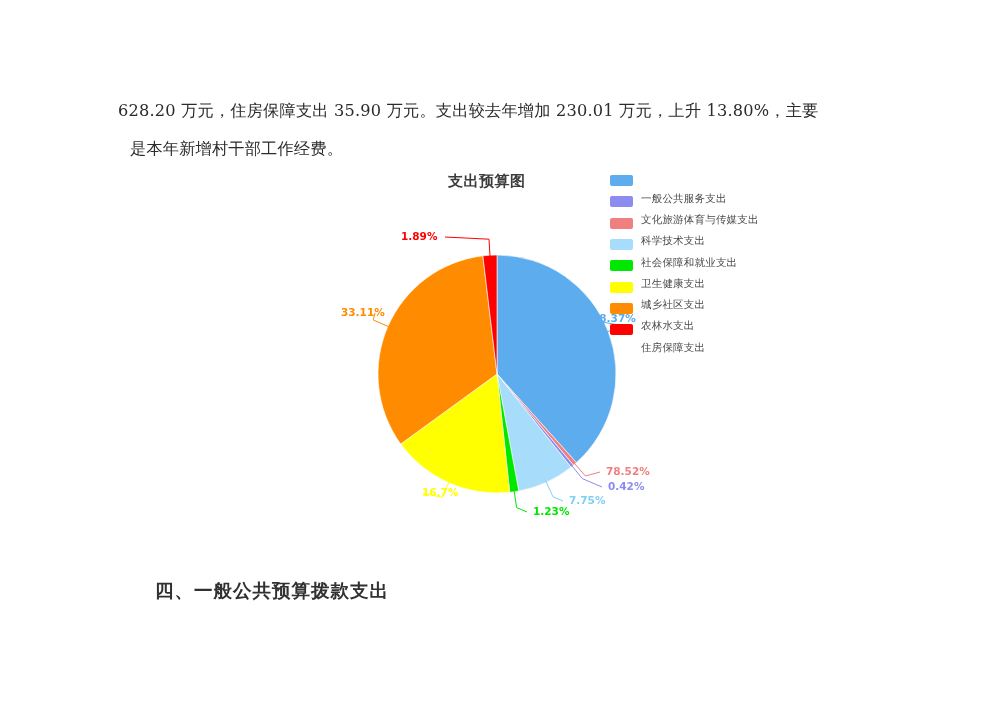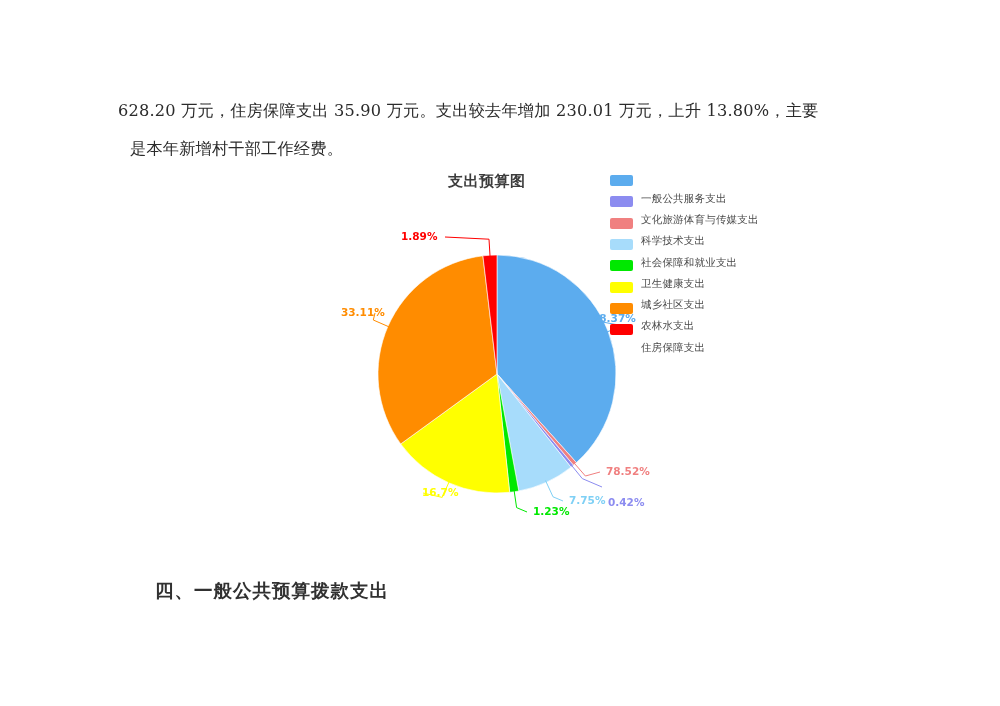--- a/index.html
+++ b/index.html
@@ -186,21 +186,21 @@
         <span class="legend-label">农林水支出</span>
       </div>
       <div class="legend-item">
         <span class="legend-swatch" style="background: rgb(255, 0, 0);"></span>
         <span class="legend-label">住房保障支出</span>
       </div>
     </div>
 
     <div class="pct-label" id="lbl-0" style="color: rgb(92, 172, 238); left: 262px; top: 152px;">38.37%</div>
     <div class="pct-label" id="lbl-1" style="color: rgb(240, 128, 128); left: 276px; top: 305px;">78.52%</div>
-    <div class="pct-label" id="lbl-2" style="color: rgb(140, 140, 240); left: 278px; top: 320px; margin-top: 16px;">0.42%</div>
+    <div class="pct-label" id="lbl-2" style="color: rgb(140, 140, 240); left: 278px; top: 320px;">0.42%</div>
     <div class="pct-label" id="lbl-3" style="color: rgb(127, 208, 245); left: 239px; top: 334px;">7.75%</div>
     <div class="pct-label" id="lbl-4" style="color: rgb(0, 232, 0); left: 203px; top: 345px; text-align: center;">1.23%</div>
     <div class="pct-label" id="lbl-5" style="color: rgb(255, 255, 0); left: 49px; top: 326px; margin-left: 43px;">16.7%</div>
     <div class="pct-label" id="lbl-6" style="color: rgb(255, 140, 0); left: 1px; top: 146px; margin-left: 10px;">33.11%</div>
     <div class="pct-label" id="lbl-7" style="color: rgb(255, 0, 0); left: 71px; top: 70px;">1.89%</div>
 
   </div>
 
   <div class="section-heading">四、一般公共预算拨款支出</div>
 

